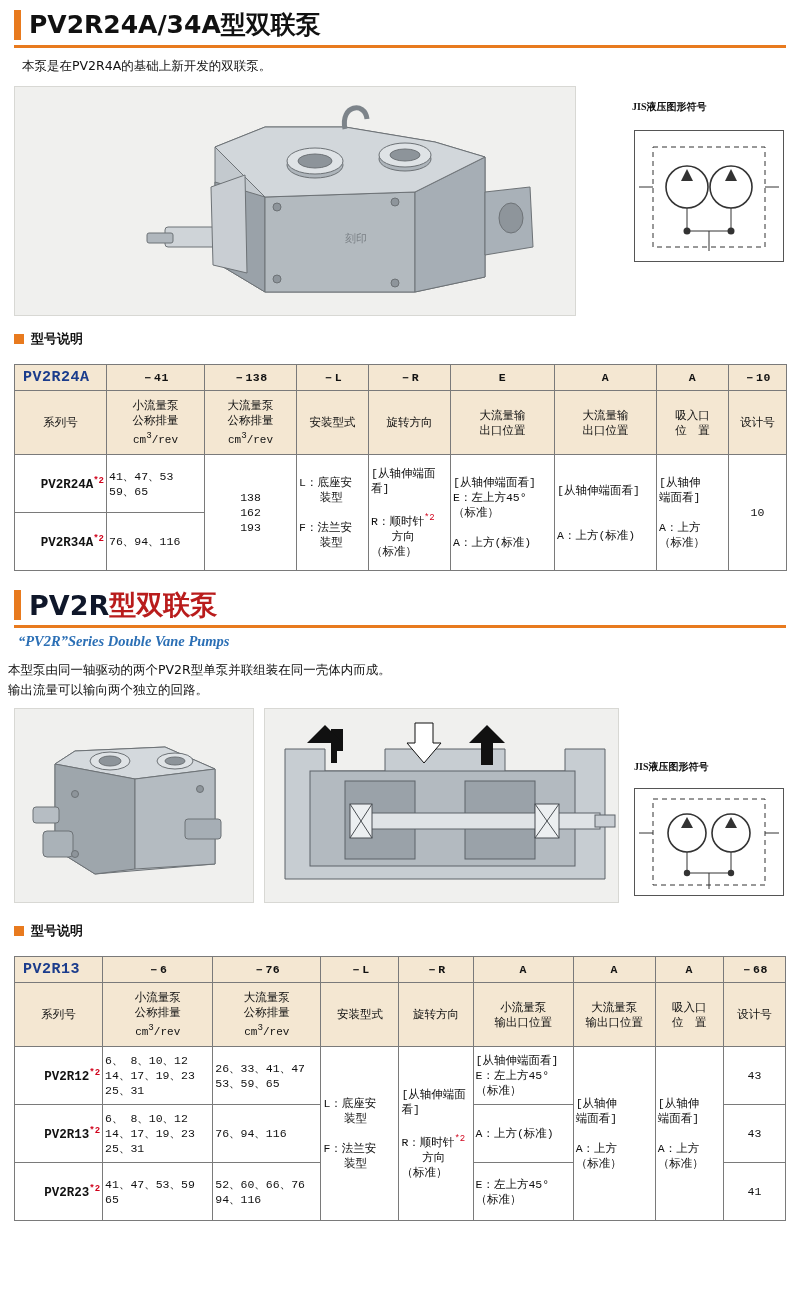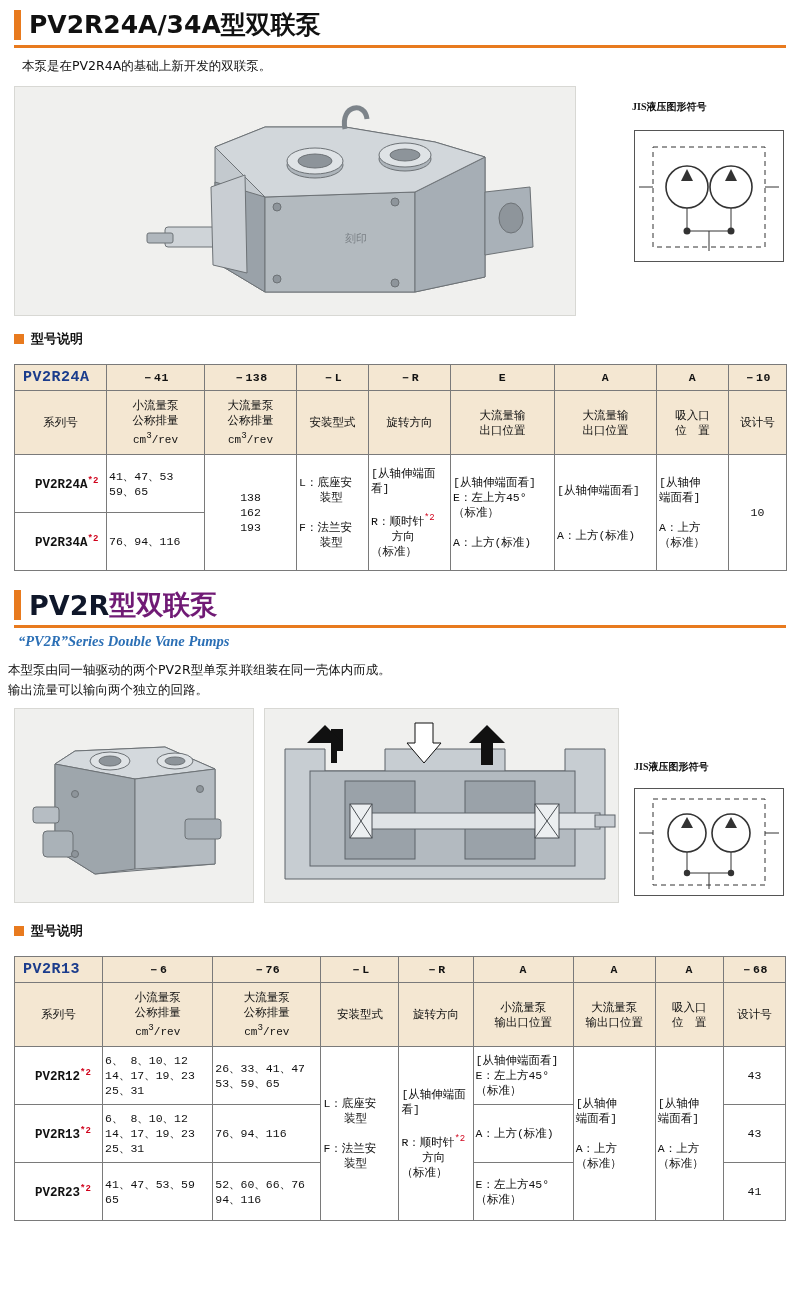--- a/index.html
+++ b/index.html
@@ -110,39 +110,39 @@
     font-size: 15px;
   }
   .row-head td {
     background: #f4e7d2;
     height: 64px;
     font-size: 11.5px;
   }
   .row-head td .cmrev { font-size: 11px; }
   .body-row td { height: 58px; }
   .body-row td.model {
-    text-align: left; padding-left: 20px; font-weight: bold; font-size: 12.5px;
+    text-align: right; padding-left: 20px; font-weight: bold; font-size: 12.5px;
   }
   .body-row td.lt { text-align: left; }
   sup.note { color: #d0021b; font-size: 9px; vertical-align: super; }
 
   
   .title2-wrap { margin: 16px 14px 0 14px; }
   .title2 {
     font-size: 27px;
     font-weight: bold;
     font-family: "DejaVu Sans", sans-serif;
     letter-spacing: 0;
     display: flex; align-items: center;
     border-bottom: 3px solid #e87a1e;
     padding-bottom: 2px;
   }
   .title2 .bar { width: 7px; height: 30px; background: #e87a1e; margin-right: 8px; }
   .title2 .pv { color: #0f172a; }
-  .title2 .cn { color: #701a75; }
+  .title2 .cn { color: #b91c1c; }
   .subtitle2 {
     font-size: 14.5px;
     font-weight: bold;
     font-style: italic;
     color: #2b6fb5;
     font-family: "Liberation Serif", serif;
     margin: 5px 0 0 4px;
   }
   .intro2 {
     margin: 10px 0 0 8px;

